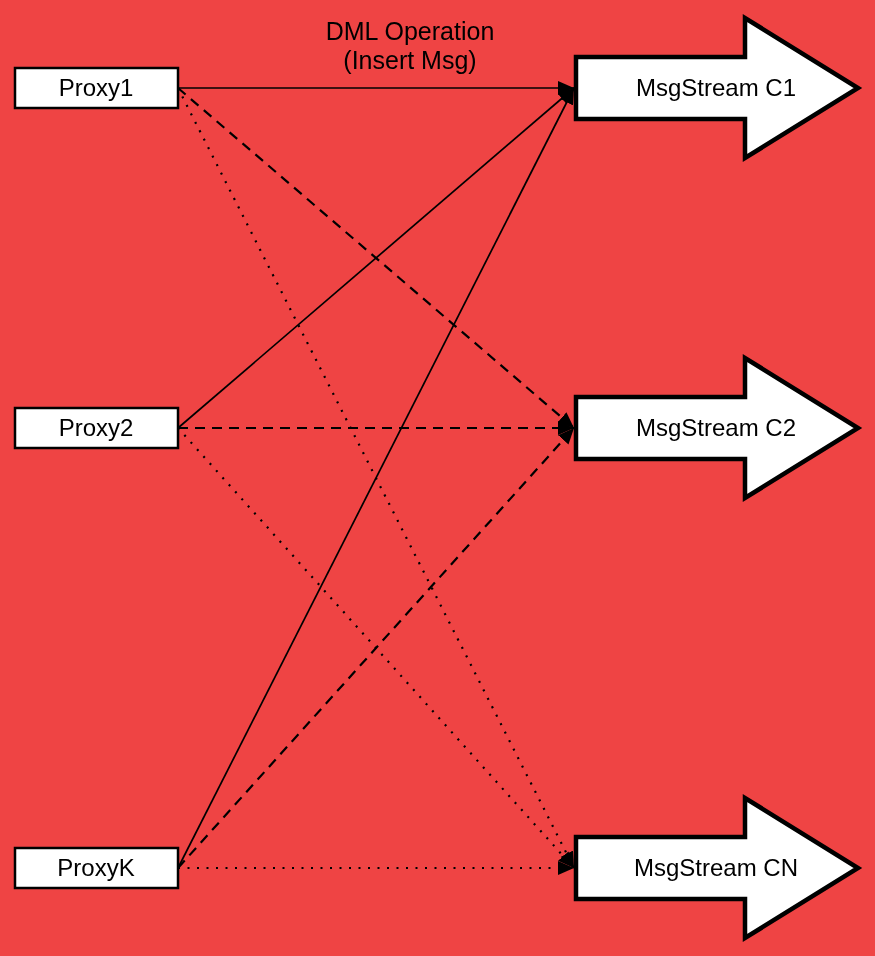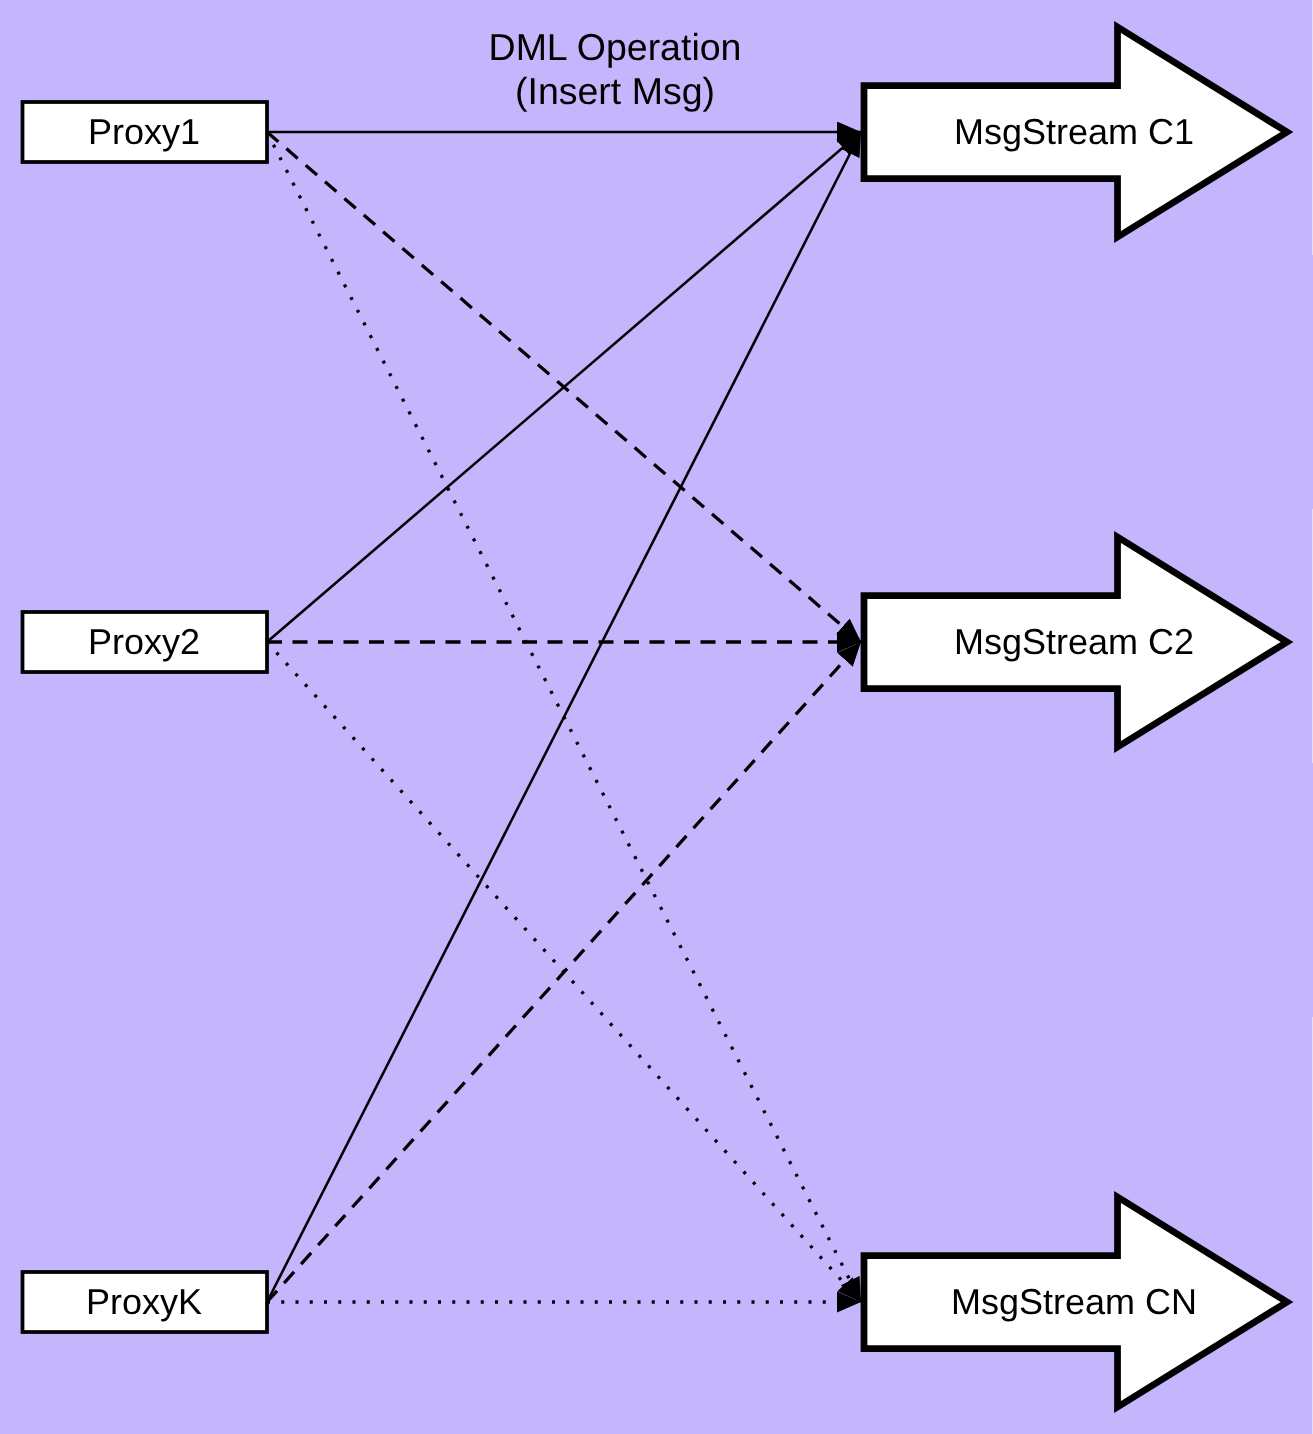--- a/index.html
+++ b/index.html
@@ -4,21 +4,21 @@
 <style>
   html, body {
     margin: 0;
     padding: 0;
     background: #ffffff;
   }
   .page {
     position: relative;
     width: 875px;
     height: 956px;
-    background: #c4b5fd;
+    background: #ef4444;
     overflow: hidden;
   }
   svg text {
     font-family: "Liberation Sans", sans-serif;
     fill: #000000;
   }
   .title-text {
     font-size: 25px;
     text-anchor: middle;
   }

